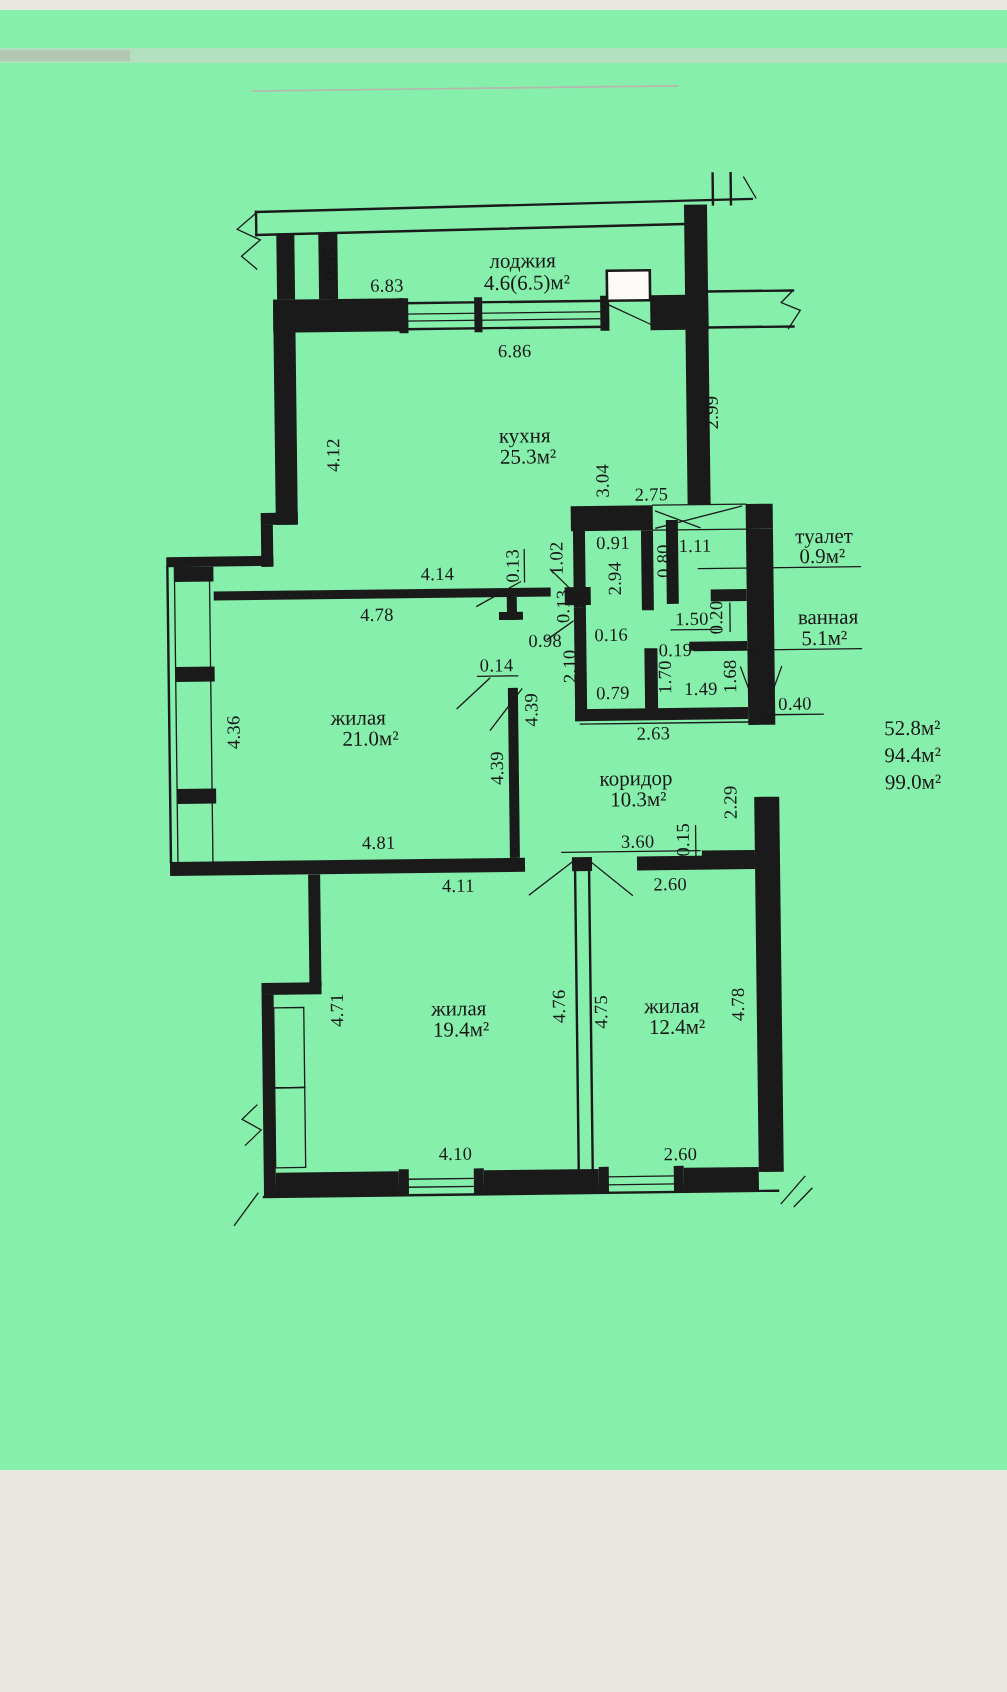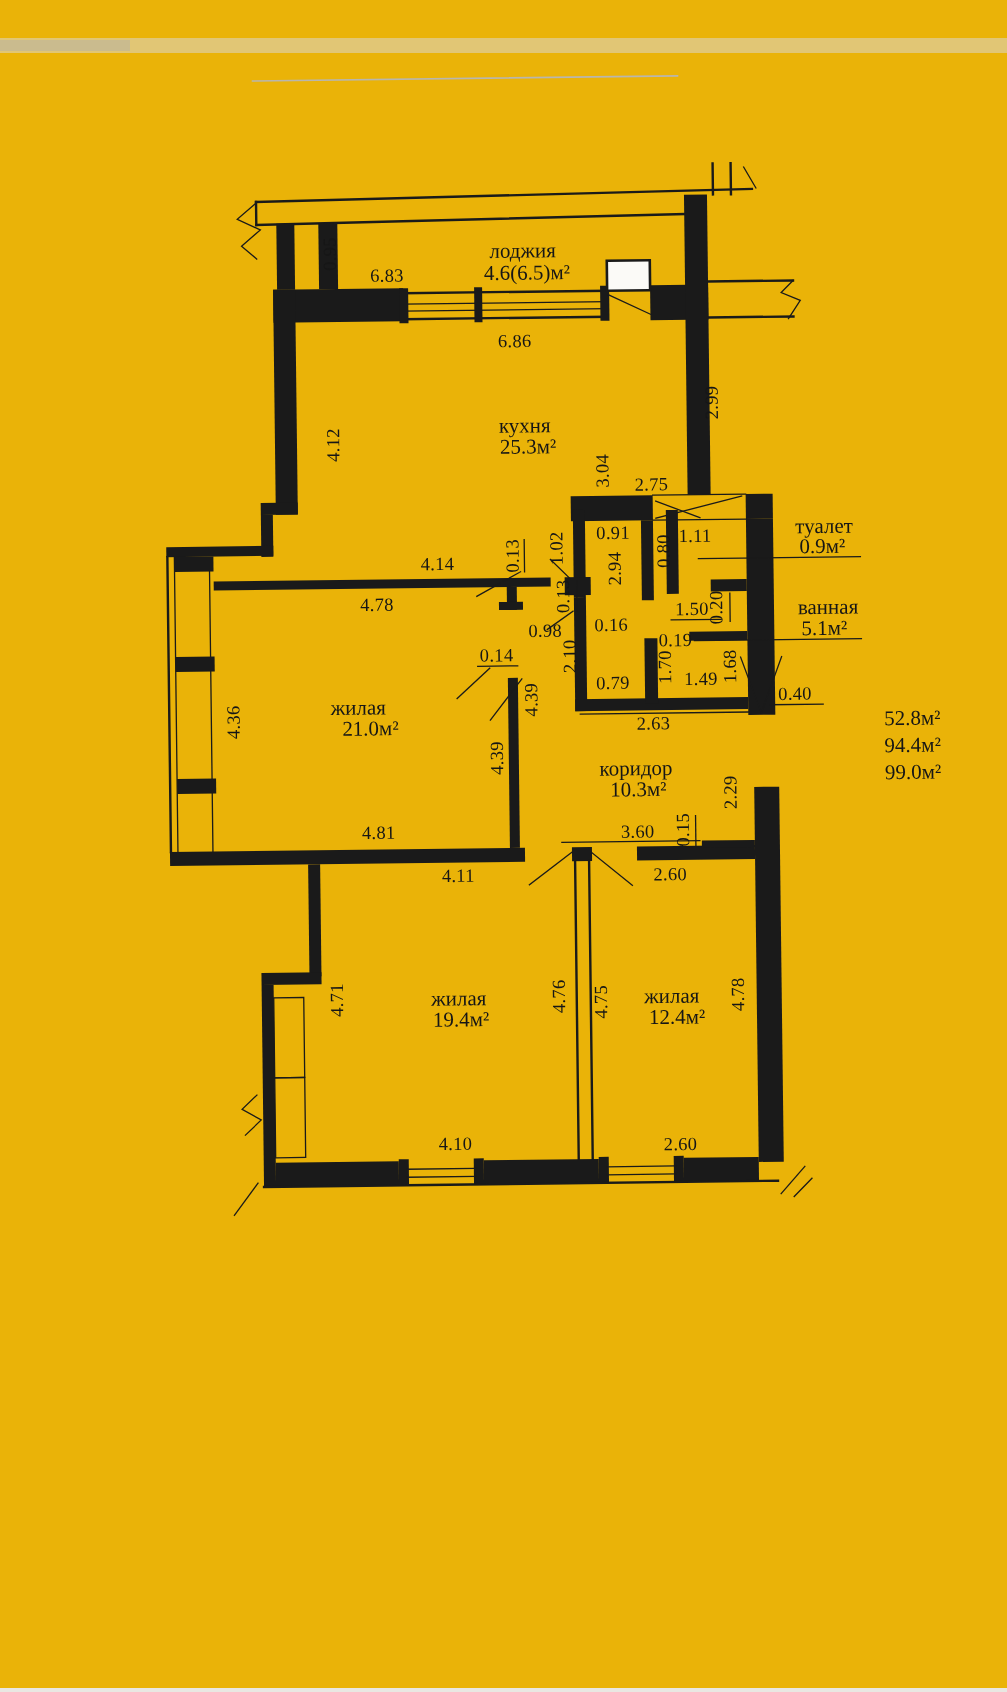--- a/index.html
+++ b/index.html
@@ -1,16 +1,16 @@
 <!DOCTYPE html>
 <html><head>
 <meta charset="utf-8">
 <style>
   html,body{margin:0;padding:0;background:#e9e7e2;}
-  .page{position:relative;width:1007px;height:1688px;margin:0 auto;background:#eab308;overflow:hidden;
+  .page{position:relative;width:1007px;height:1460px;margin:10px auto;background:#86efac;overflow:hidden;
         font-family:"Liberation Serif", serif;}
   .artifact-band{position:absolute;left:0;top:38px;width:100%;height:15px;background:#d8d5cf;opacity:.55;}
   .artifact-smudge{position:absolute;left:0;top:40px;width:130px;height:11px;background:#b4b0a8;opacity:.5;}
   svg.plan{position:absolute;left:0;top:0;}
   .w{fill:#1a1a1a;stroke:none;}
   .s{stroke:#1a1a1a;stroke-width:2.4;fill:none;stroke-linecap:square;}
   .s1{stroke:#1a1a1a;stroke-width:1.3;fill:none;stroke-linecap:square;}
   .sf{stroke:#1a1a1a;stroke-width:2.6;fill:#fbfaf7;}
   .faint{stroke:#b9b6ae;stroke-width:1.6;}
   text{fill:#161616;text-anchor:middle;dominant-baseline:middle;}

